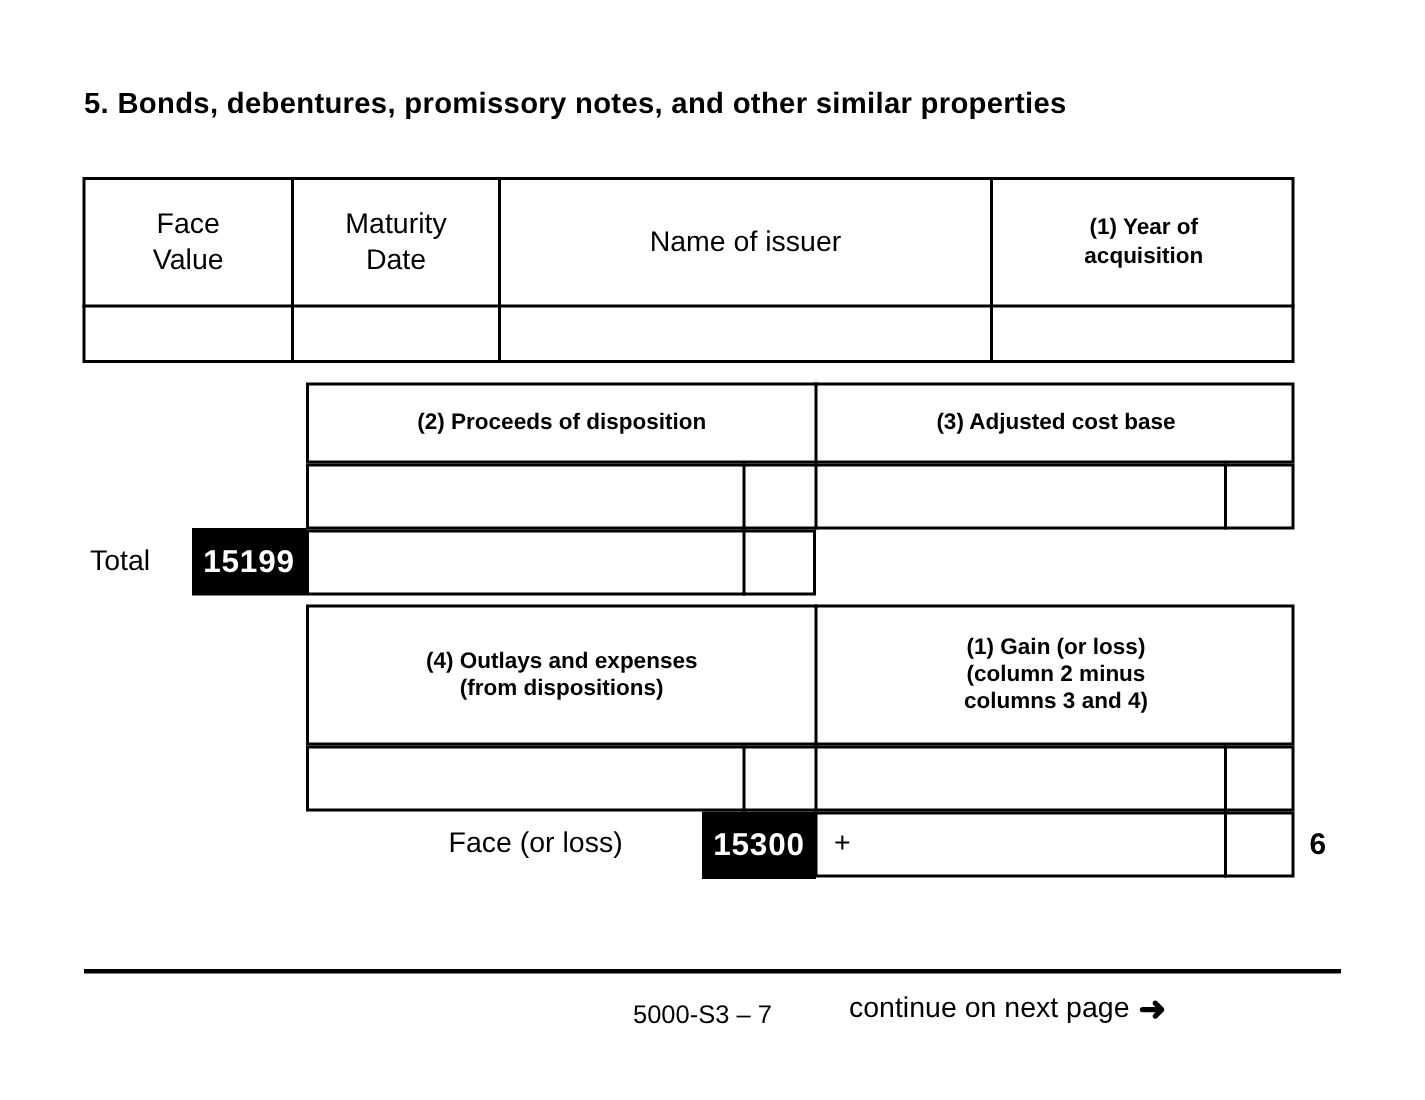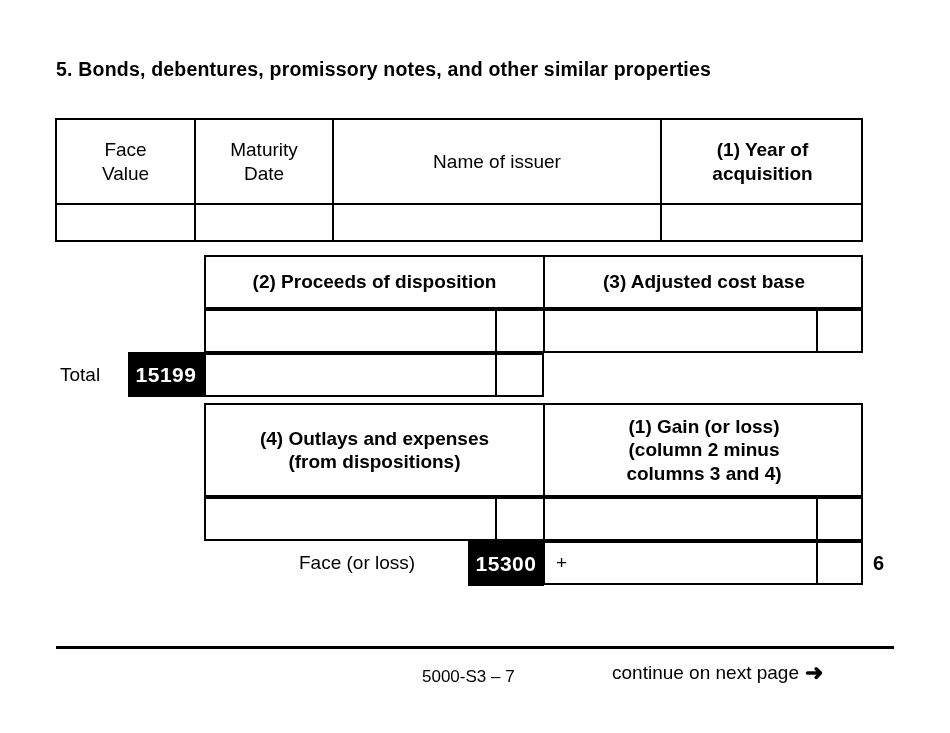--- a/index.html
+++ b/index.html
@@ -54,21 +54,21 @@
   .cell-txt {
     position: absolute;
     display: flex;
     align-items: center;
     justify-content: center;
     text-align: center;
     box-sizing: border-box;
     line-height: 1.22;
   }
   .reg { font-weight: normal; font-size: 19px; }
-  .bld { font-weight: bold;   font-size: 19px; }
+  .bld { font-weight: bold;   font-size: 15px; }
 
   
   .lineno-box {
     position: absolute;
     background: #000000;
     color: #ffffff;
     font-weight: bold;
     font-size: 21px;
     display: flex;
     align-items: center;
@@ -113,21 +113,21 @@
   }
   .form-id {
     position: absolute;
     left: 422px;
     top: 667px;
     font-size: 17px;
     white-space: nowrap;
   }
   .continue-wrap {
     position: absolute;
-    left: 612px;
+    left: 566px;
     top: 662px;
     display: flex;
     align-items: center;
     white-space: nowrap;
   }
   .continue-txt { font-size: 19px; }
   .arrow-icon {
     display: inline-block;
     margin-left: 6px;
     font-size: 22px;

